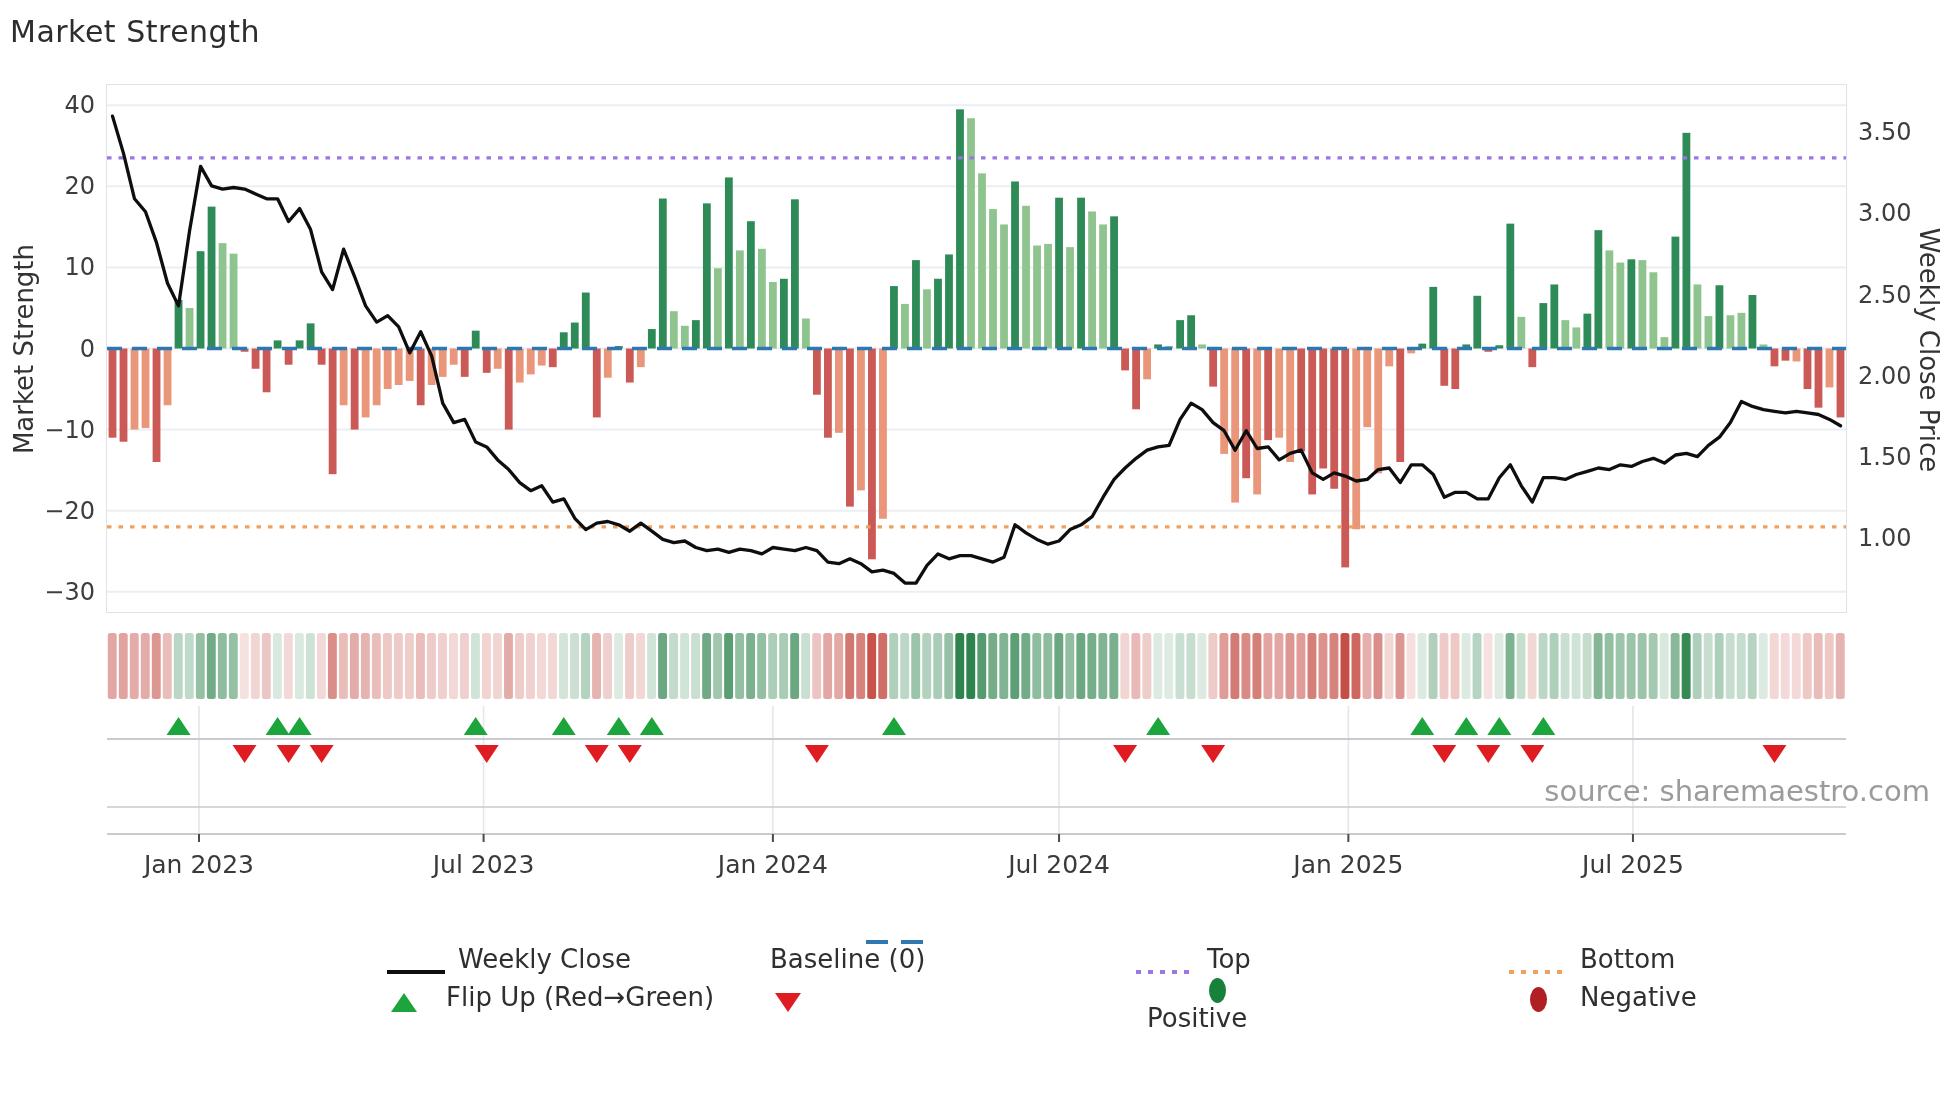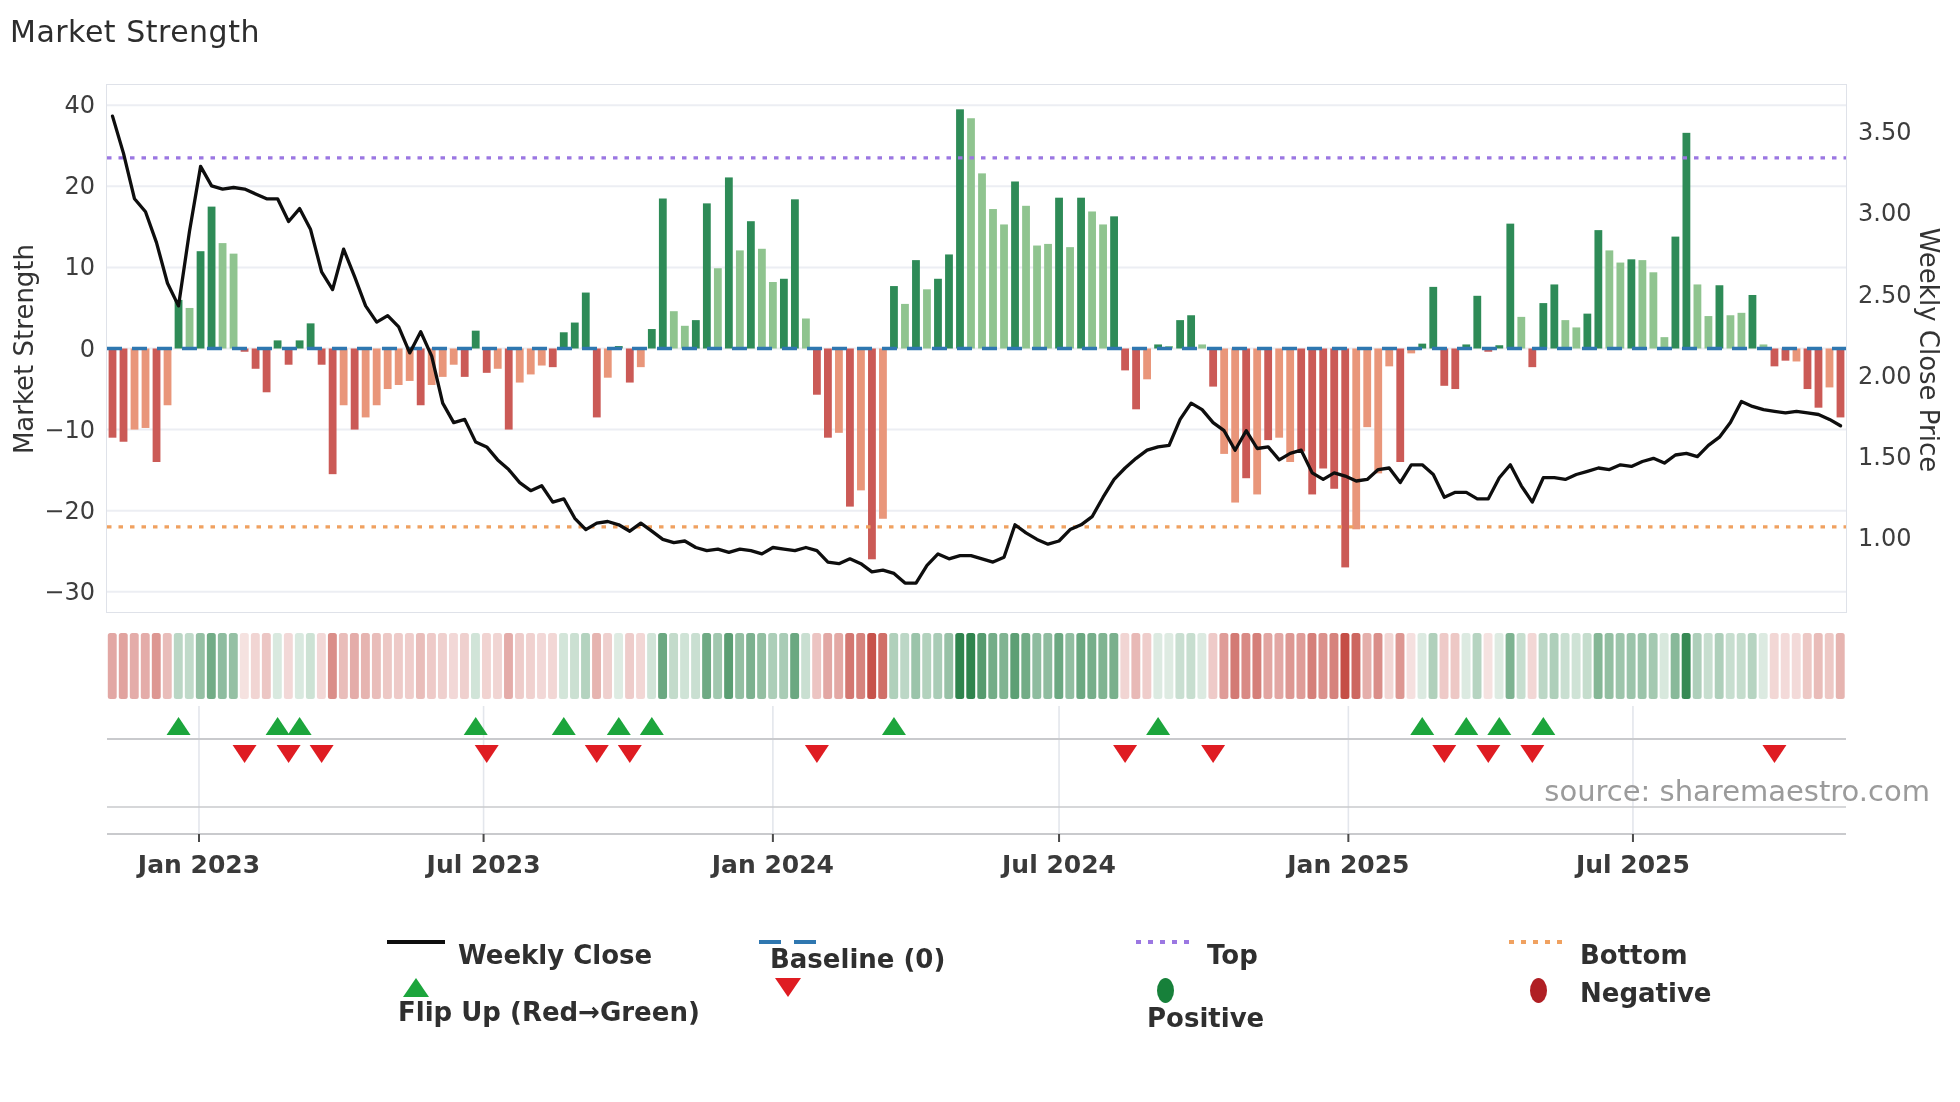--- a/index.html
+++ b/index.html
@@ -8,23 +8,23 @@
   .title{position:absolute;left:10px;top:2px;font-size:30px;color:#2d2d2d;letter-spacing:0.5px;}
   .plot{position:absolute;left:107px;top:73px;width:1739px;height:527px;}
   .plot svg{display:block;}
   #main-svg{border:1.2px solid #dfe2e9;box-sizing:content-box;margin:-1.2px;}
   .ytick{position:absolute;width:90px;text-align:right;font-size:24px;color:#3d3d3d;height:30px;line-height:30px;}
   .ytick-r{position:absolute;left:1858px;width:110px;text-align:left;font-size:24px;color:#3d3d3d;height:30px;line-height:30px;}
   .ylabel{position:absolute;left:-240px;top:322px;width:527px;height:30px;text-align:center;font-size:26px;color:#333;transform:rotate(-90deg);}
   .ylabel-r{position:absolute;left:1664px;top:322px;width:527px;height:32px;text-align:center;font-size:26px;color:#333;transform:rotate(90deg);}
   #heat-svg{position:absolute;left:107px;top:621px;}
   #sub-svg{position:absolute;left:107px;top:694px;}
-  .xlab{position:absolute;top:838px;width:160px;margin-left:-80px;text-align:center;font-size:25px;color:#3a3a3a;font-weight:bold;}
+  .xlab{position:absolute;top:838px;width:160px;margin-left:-80px;text-align:center;font-size:25px;color:#3a3a3a;}
   .source{position:absolute;left:1430px;top:762px;width:500px;text-align:right;font-size:29px;color:#9b9b9b;}
-  .legend-item{position:absolute;height:34px;display:flex;align-items:flex-start;font-weight:bold;}
+  .legend-item{position:absolute;height:34px;display:flex;align-items:flex-end;}
   .legend-swatch{width:60px;display:flex;justify-content:center;align-items:center;flex:none;}
   .legend-text{margin-left:12px;font-size:26px;color:#2f2f2f;white-space:nowrap;}
   .sw-line{width:58px;height:4px;}
   .sw-dash{width:58px;height:4px;}
   .sw-tri-up{width:0;height:0;border-left:13px solid transparent;border-right:13px solid transparent;border-bottom:19px solid #000;}
   .sw-tri-down{width:0;height:0;border-left:13px solid transparent;border-right:13px solid transparent;border-top:19px solid #000;}
   .sw-ellipse{width:17px;height:25px;border-radius:50%;}
 </style>
 </head>
 <body>
@@ -458,21 +458,21 @@
           <div class="sw-dash" style="background: repeating-linear-gradient(90deg, rgb(155, 119, 226) 0px, rgb(155, 119, 226) 5px, transparent 5px, transparent 12px);"></div>
         </div>
         <div class="legend-text">Top</div>
       </div>
       <div class="legend-item" style="left: 1508px; top: 928px;">
         <div class="legend-swatch">
           <div class="sw-dash" style="background: repeating-linear-gradient(90deg, rgb(240, 161, 96) 0px, rgb(240, 161, 96) 5px, transparent 5px, transparent 12px);"></div>
         </div>
         <div class="legend-text">Bottom</div>
       </div>
-      <div class="legend-item" style="left: 386px; top: 966px; flex-direction: column;">
+      <div class="legend-item" style="left: 374px; top: 966px;">
         <div class="legend-swatch">
           <div class="sw-tri-up" style="border-bottom-color: rgb(28, 165, 60);"></div>
         </div>
         <div class="legend-text">Flip Up (Red→Green)</div>
       </div>
       <div class="legend-item" style="left: 758px; top: 966px;">
         <div class="legend-swatch">
           <div class="sw-tri-down" style="border-top-color: rgb(223, 28, 34);"></div>
         </div>
       </div>

